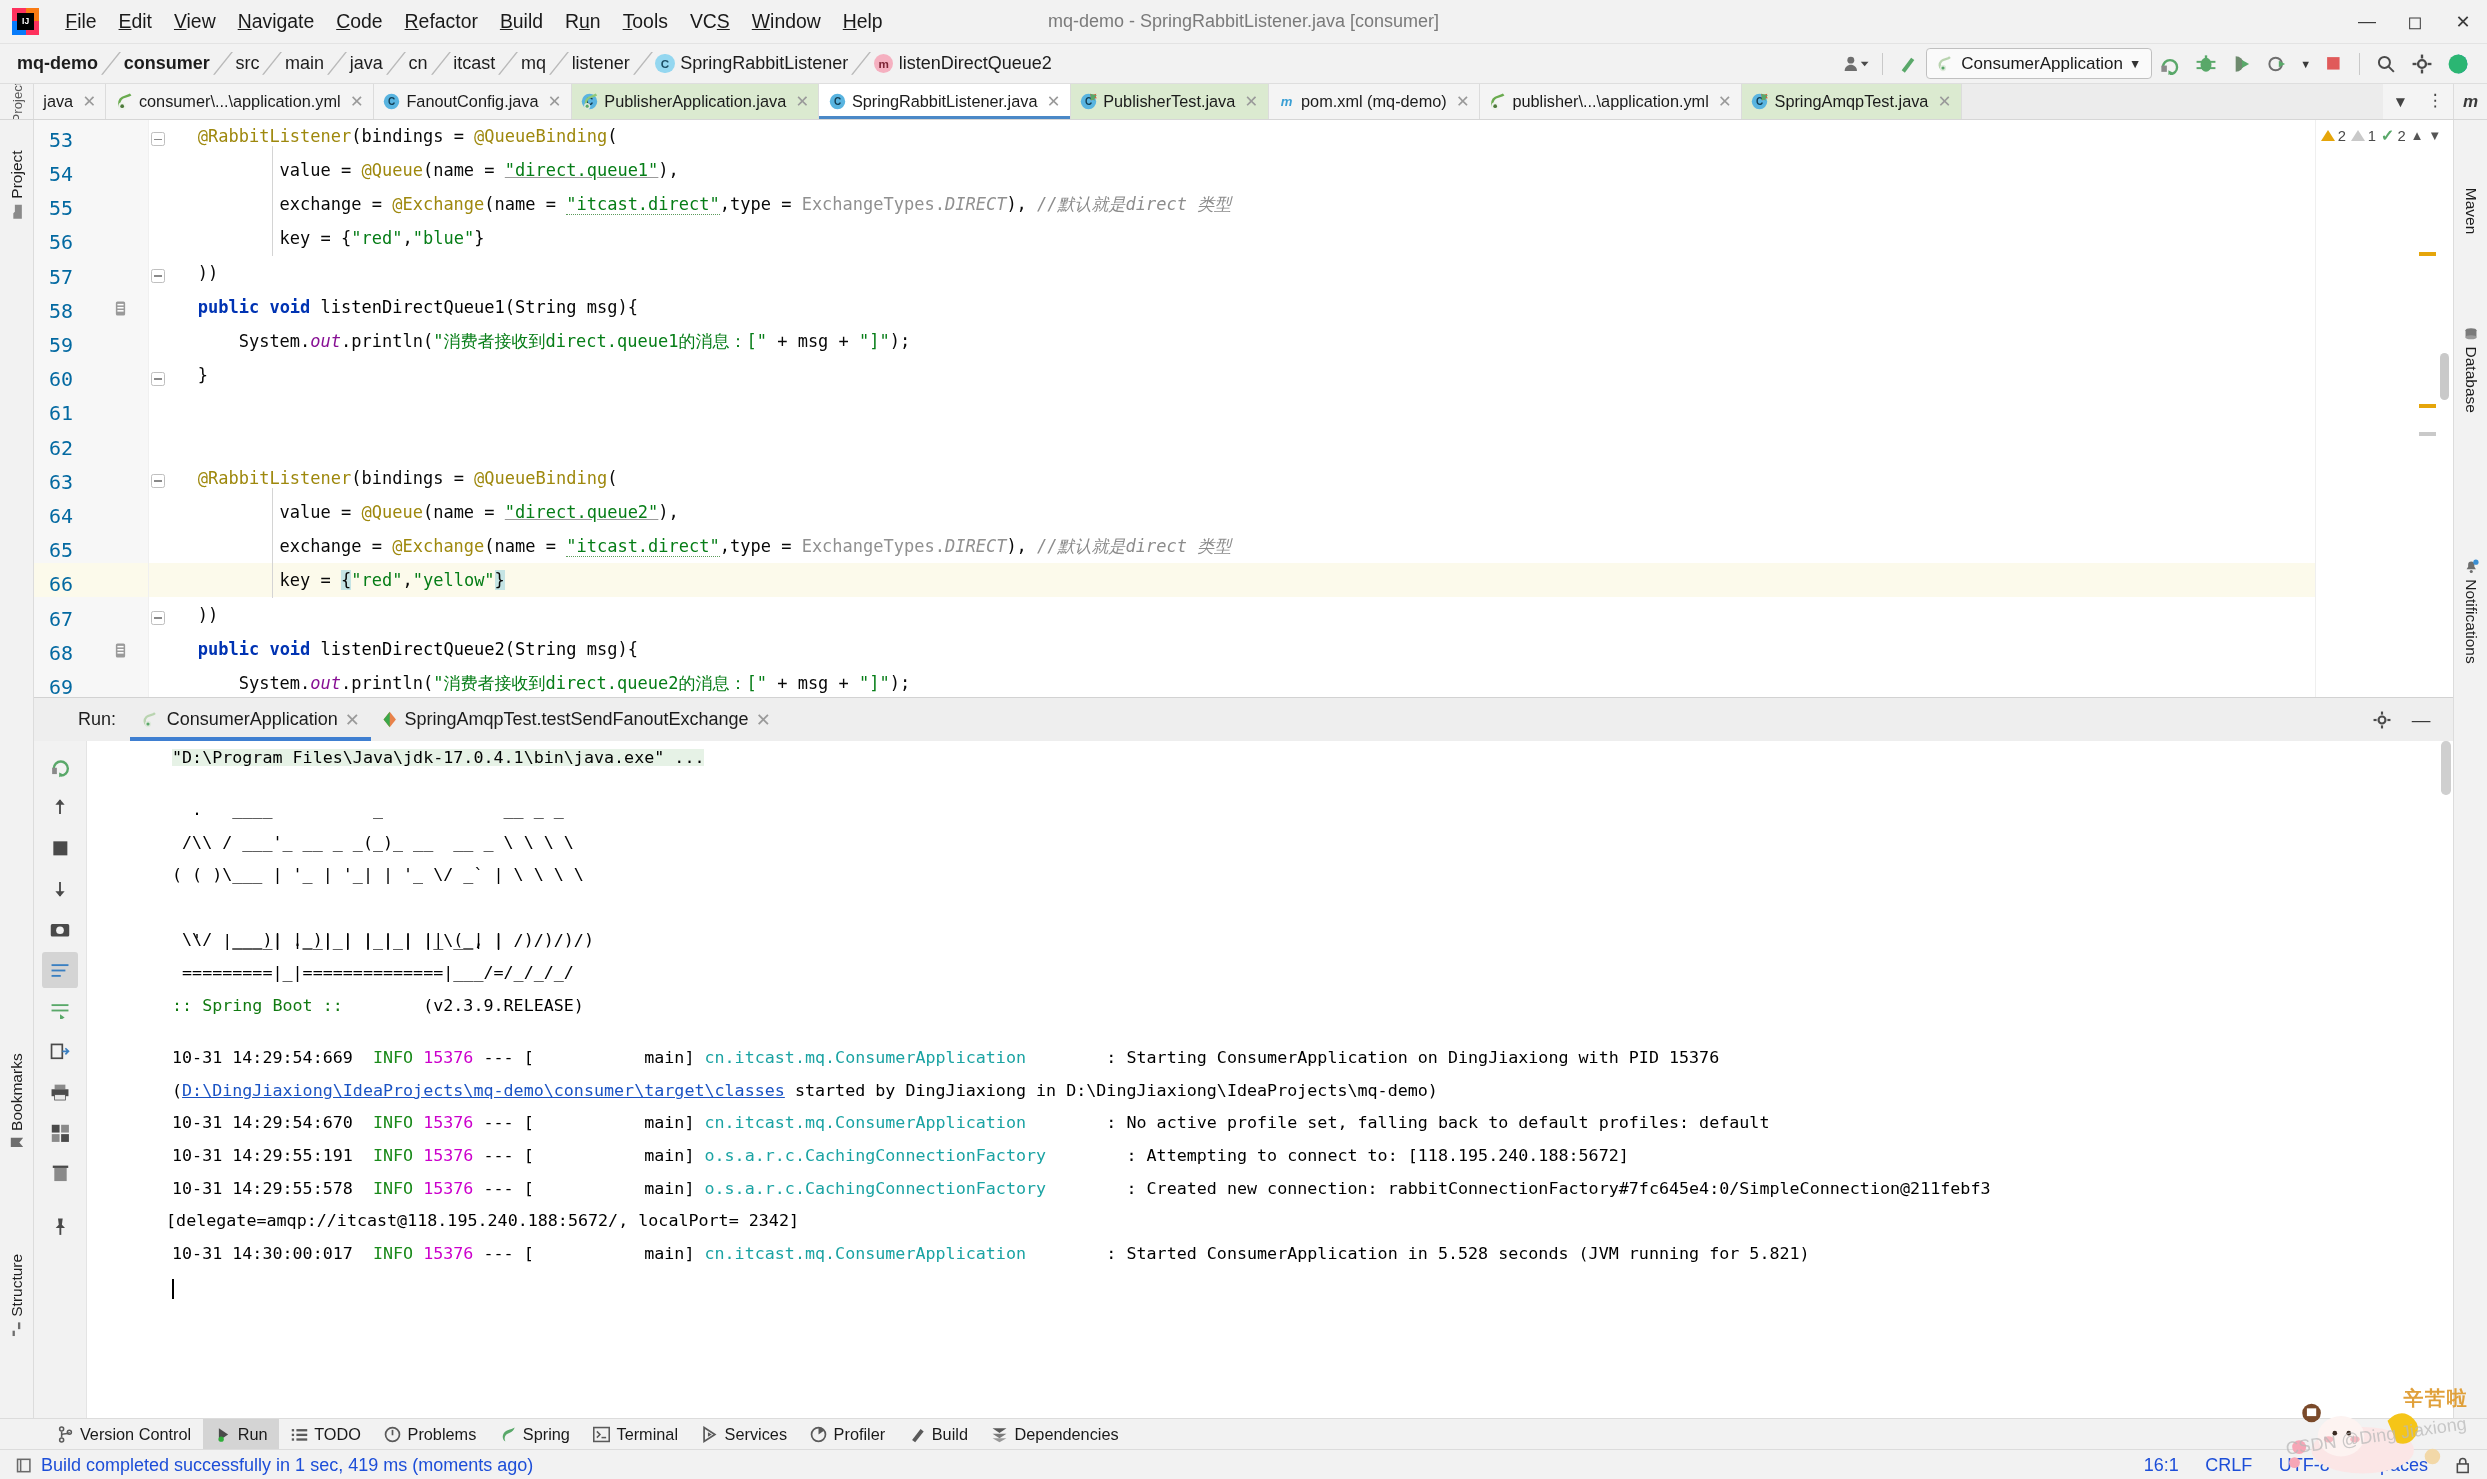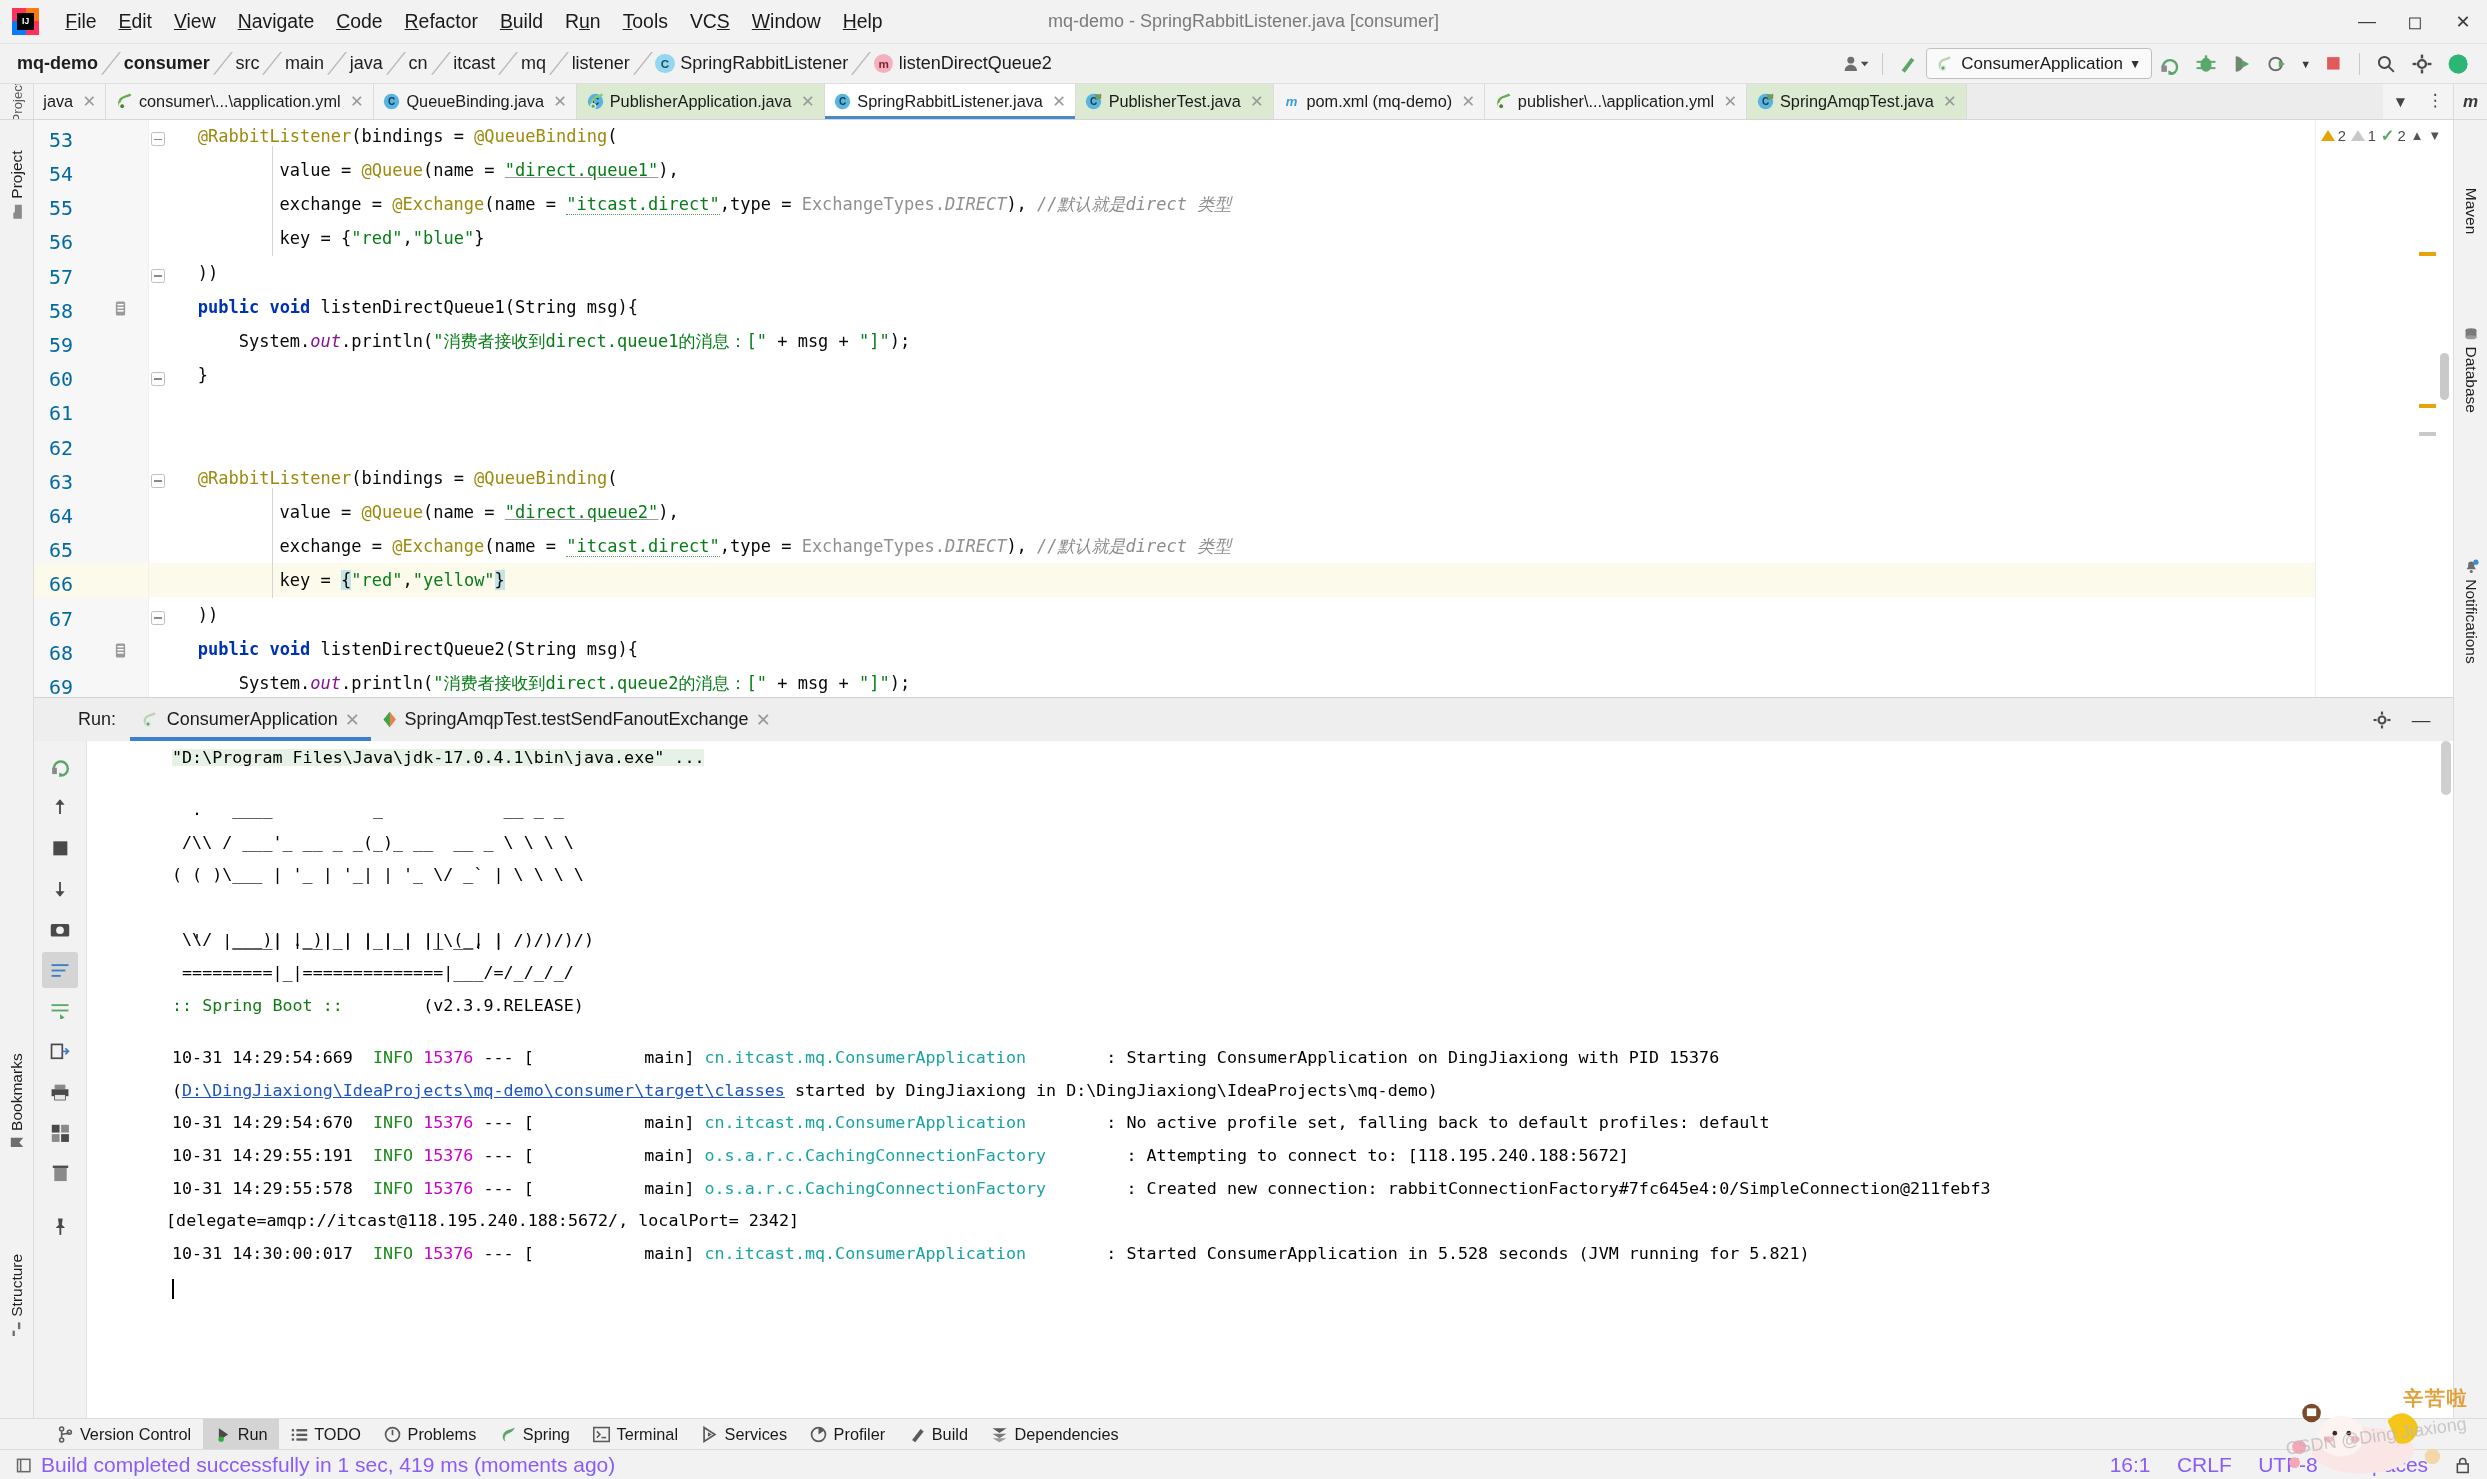--- a/index.html
+++ b/index.html
@@ -197,21 +197,21 @@
 
   
   #toolwinbar {
     position:absolute; left:0; right:0; bottom:31px; height:31px; background:#f2f2f2;
     display:flex; align-items:center; border-top:0.8px solid #dcdcdc; padding-left:45px; gap:0;
   }
   .twb { display:flex;align-items:center;gap:6.2px;padding:0 11.7px;height:100%;font-size:16.3px;color:#1a1a1a;white-space:nowrap; }
   .twb.sel { background:#d4d4d4; }
   #statusbar {
     position:absolute; left:0; right:0; bottom:0; height:31px; background:#f2f2f2;
-    display:flex; align-items:center; border-top:0.8px solid #dcdcdc; font-size:21px; color:#8b5cf6;
+    display:flex; align-items:center; border-top:0.8px solid #dcdcdc; font-size:18px; color:#1d4ed8;
   }
   #status-left { display:flex; align-items:center; gap:8.5px; padding-left:15.5px; }
   #status-right { margin-left:auto; display:flex; align-items:center; gap:26.4px; padding-right:17px; }
 
   
   #sticker { position:absolute; right:14px; bottom:4.7px; width:202px; height:93px; pointer-events:none; }
   #sticker .txt {
     position:absolute; right:4.7px; top:3.1px; font-size:20px; color:#e0a03a; font-weight:bold;
     letter-spacing:1.6px;
   }
@@ -408,21 +408,21 @@
         <span>consumer\...\application.yml</span>
         <span class="xc">✕</span>
       </div>
       <div class="etab plain">
         <span>
           <svg class="tabicon" viewBox="0 0 22 22" style="font-size:21px">
             <circle cx="11" cy="11" r="10" fill="#59b4e0"></circle>
             <text x="11" y="16" font-size="13" font-weight="bold" fill="#123c52" text-anchor="middle" font-family="Liberation Sans">C</text>
           </svg>
         </span>
-        <span>QueueBinding.java</span>
+        <span>FanoutConfig.java</span>
         <span class="xc">✕</span>
       </div>
       <div class="etab green">
         <span>
           <svg class="tabicon" viewBox="0 0 22 22" style="font-size:21px">
             <circle cx="11" cy="11" r="10" fill="#59b4e0"></circle>
             <text x="11" y="16" font-size="13" font-weight="bold" fill="#123c52" text-anchor="middle" font-family="Liberation Sans">C</text>
             <path d="M20 2c-4 3-9 2-12 6s-2 9 1 11" stroke="#8fc87a" stroke-width="3" fill="none"></path>
             <circle cx="8" cy="17" r="4" fill="#dfe9dc"></circle>
             <circle cx="8" cy="17" r="2" fill="#59a869"></circle>

